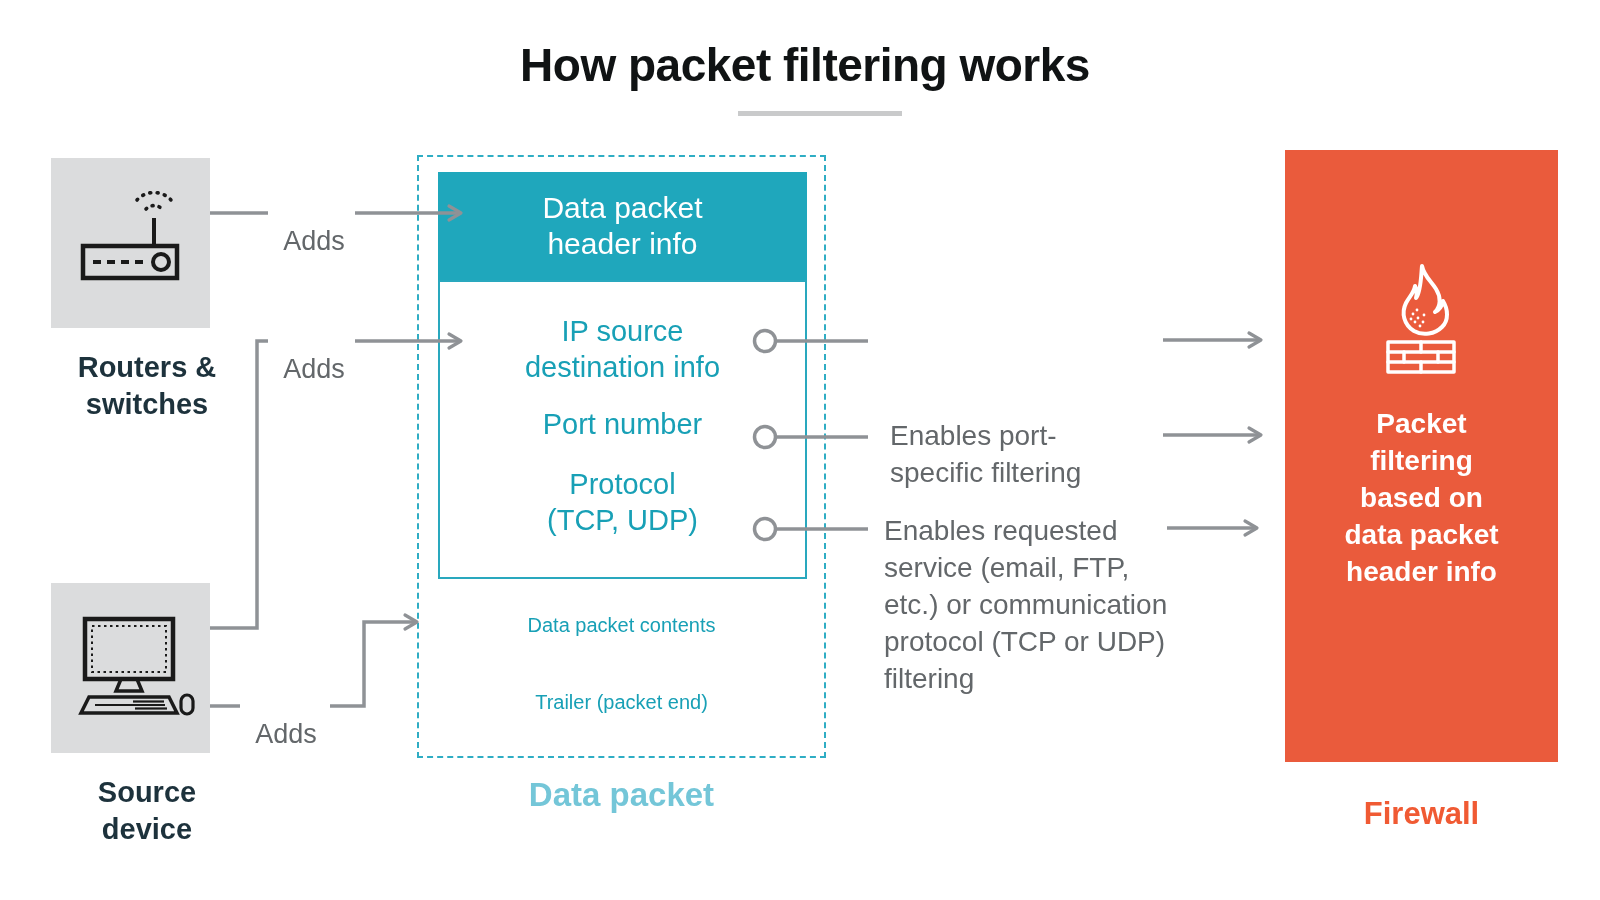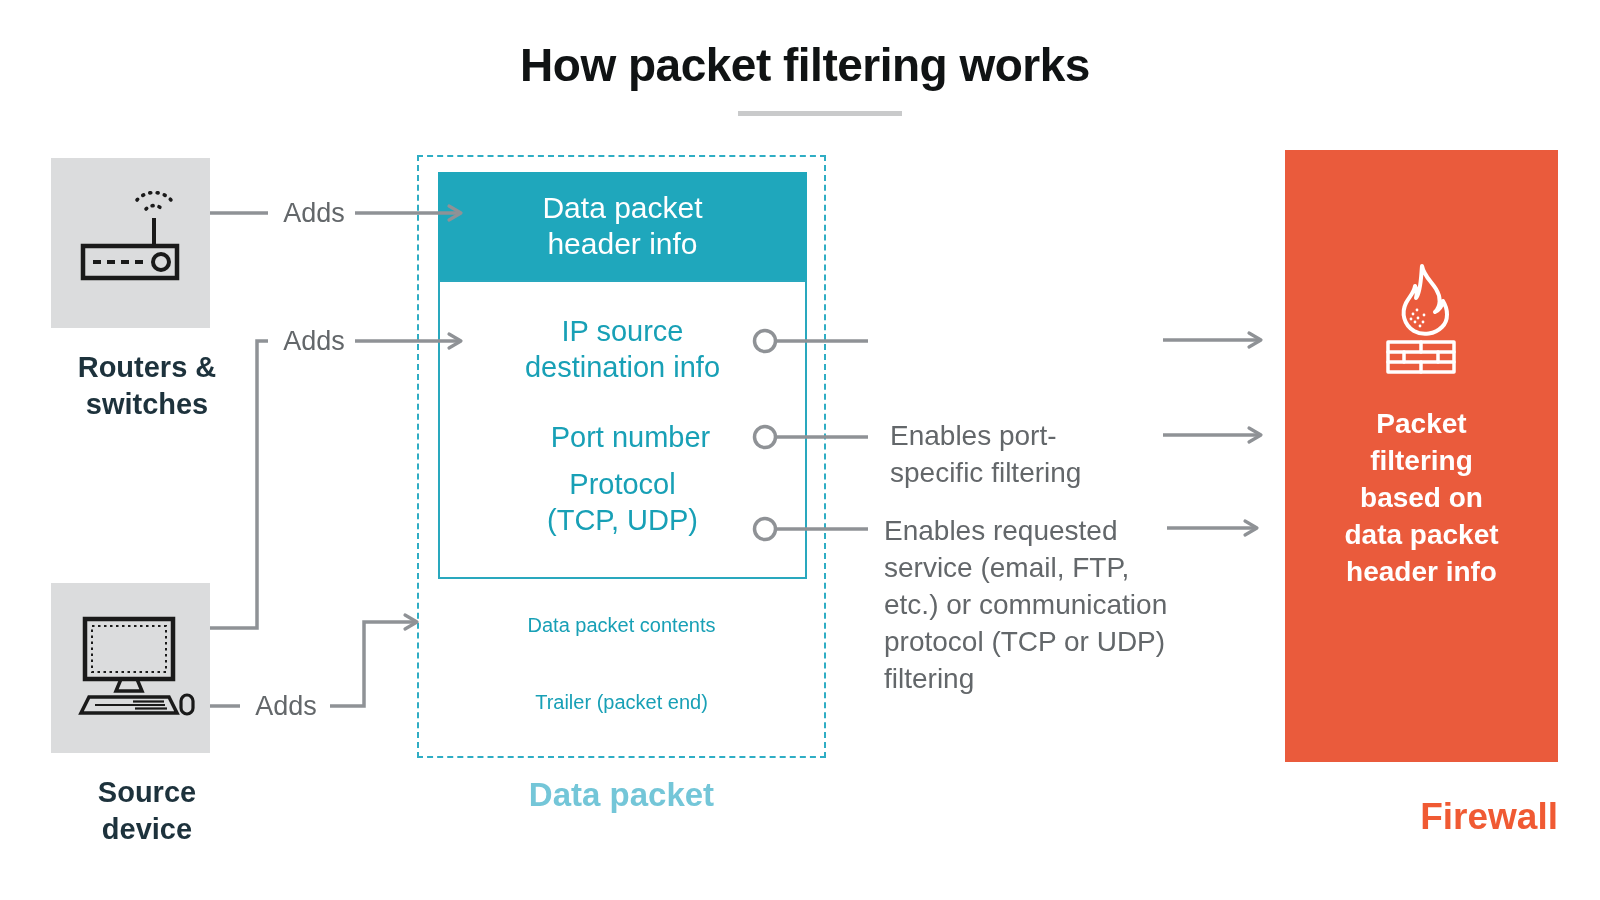--- a/index.html
+++ b/index.html
@@ -39,55 +39,55 @@
   }
   .white-box{
     left:438px;top:280px;width:369px;height:299px;box-sizing:border-box;
     background:#ffffff;border:2px solid #29a8be;
   }
   .packet-field{
     left:438px;width:369px;text-align:center;white-space:pre-line;
     color:#18a0b6;font-size:29px;font-weight:500;line-height:36px;
   }
   .field-1{top:313px;}
-  .field-2{top:419px;padding-left:8px;}
+  .field-2{top:406px;}
   .field-3{top:466px;}
   .packet-line{
     left:417px;width:409px;text-align:center;
     color:#18a0b6;font-size:20px;font-weight:500;line-height:36px;
   }
   .contents-line{top:607px;}
   .trailer-line{top:684px;}
   .packet-caption{
     left:417px;top:777px;width:409px;text-align:center;
     color:#74c6d8;font-size:33px;font-weight:700;line-height:36px;
   }
 
   .adds-label{
-    width:88px;text-align:center;color:#63676a;font-size:27px;line-height:34px;
+    width:88px;text-align:center;color:#63676a;font-size:27px;line-height:34px;margin-top:28px;
   }
   .adds-1{left:270px;top:196px;}
   .adds-2{left:270px;top:324px;}
   .adds-3{left:242px;top:689px;}
 
   .enables-label{
     color:#63676a;font-size:28px;line-height:37px;white-space:pre-line;
   }
   .enables-1{left:884px;top:295px;}
   .enables-2{left:890px;top:417px;}
   .enables-3{left:884px;top:512px;}
 
   .firewall-box{left:1285px;top:150px;width:273px;height:612px;background:#ea5b3c;}
   .firewall-body{
     left:1285px;top:405px;width:273px;text-align:center;white-space:pre-line;
     color:#ffffff;font-size:28px;font-weight:700;line-height:37px;
   }
   .firewall-caption{
-    left:1285px;top:796px;width:273px;text-align:right;
-    color:#f05a33;font-size:37px;font-weight:700;
+    left:1285px;top:796px;width:273px;text-align:center;
+    color:#f05a33;font-size:31px;font-weight:700;
   }
 
   svg.overlay{left:0;top:0;width:1600px;height:900px;pointer-events:none;}
   .icon-svg{display:block;}
 </style>
 </head>
 <body>
 
 <div id="canvas">
 

